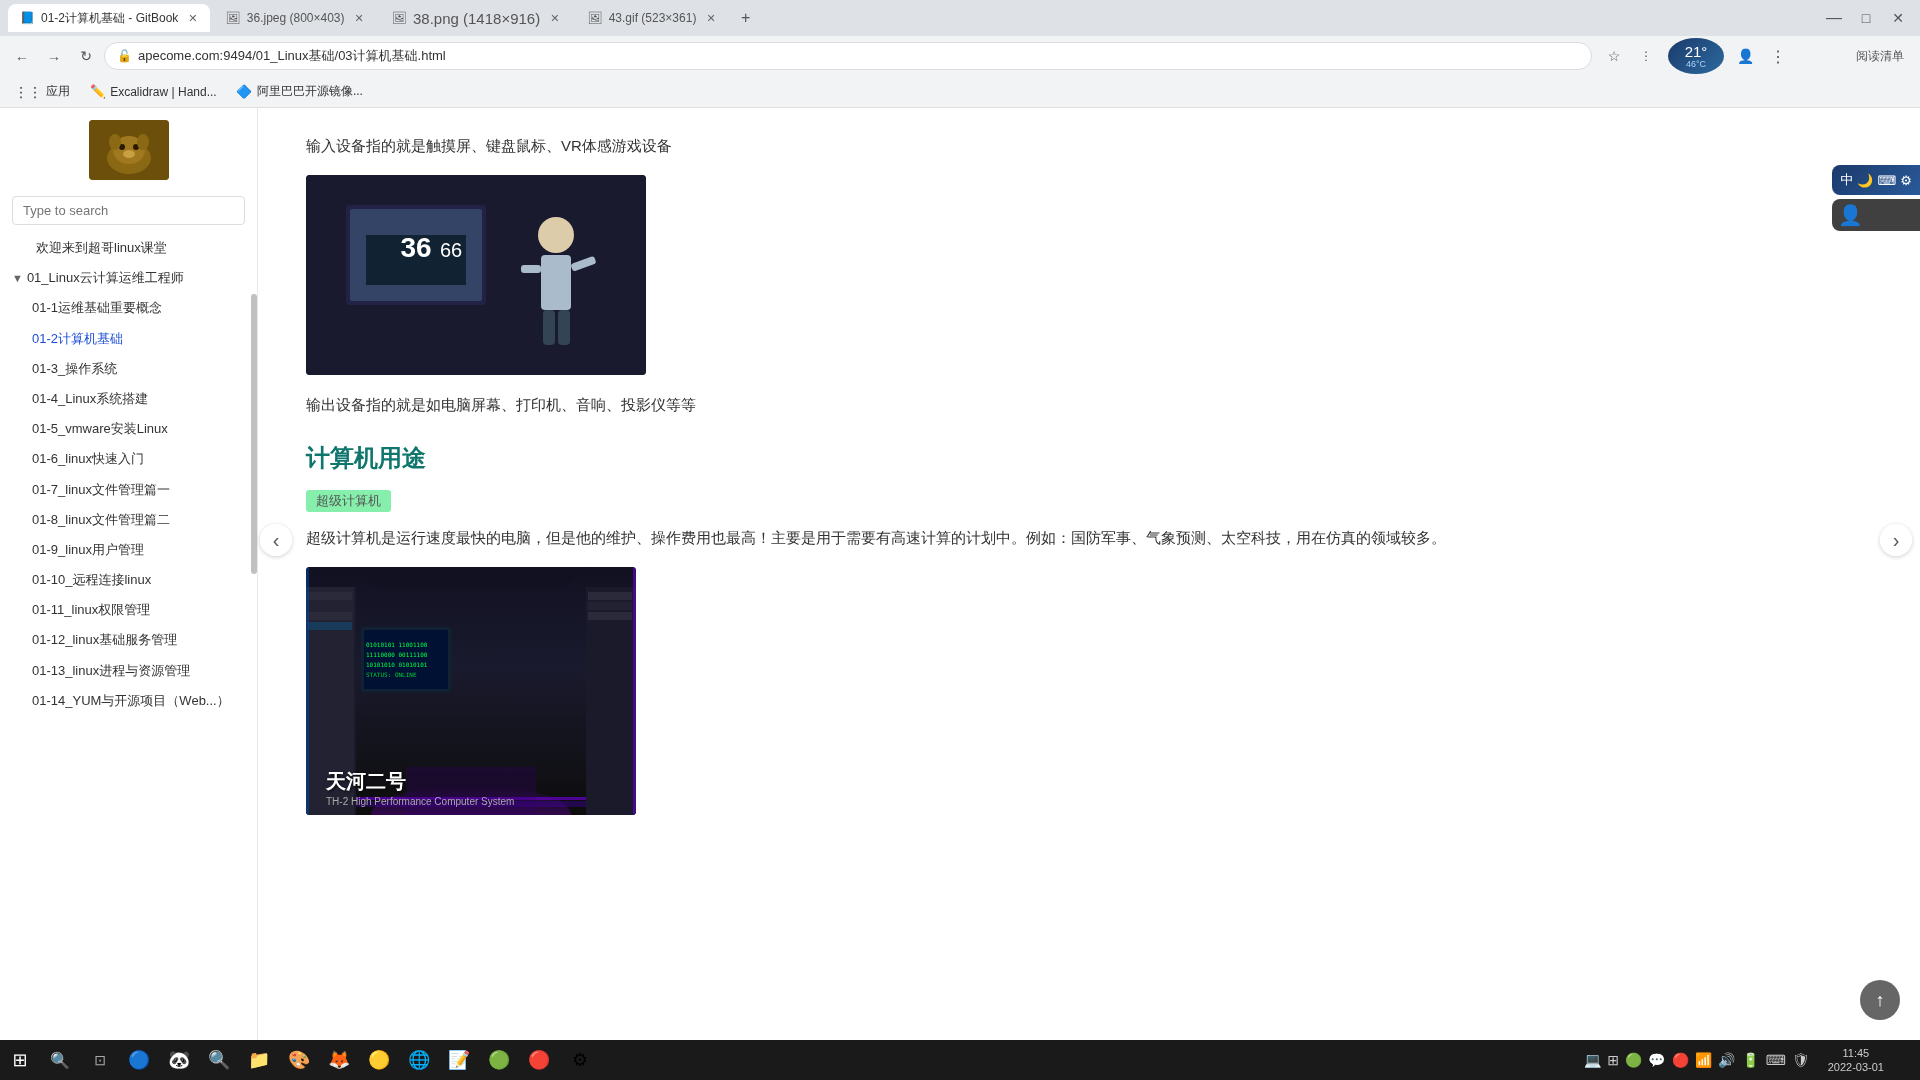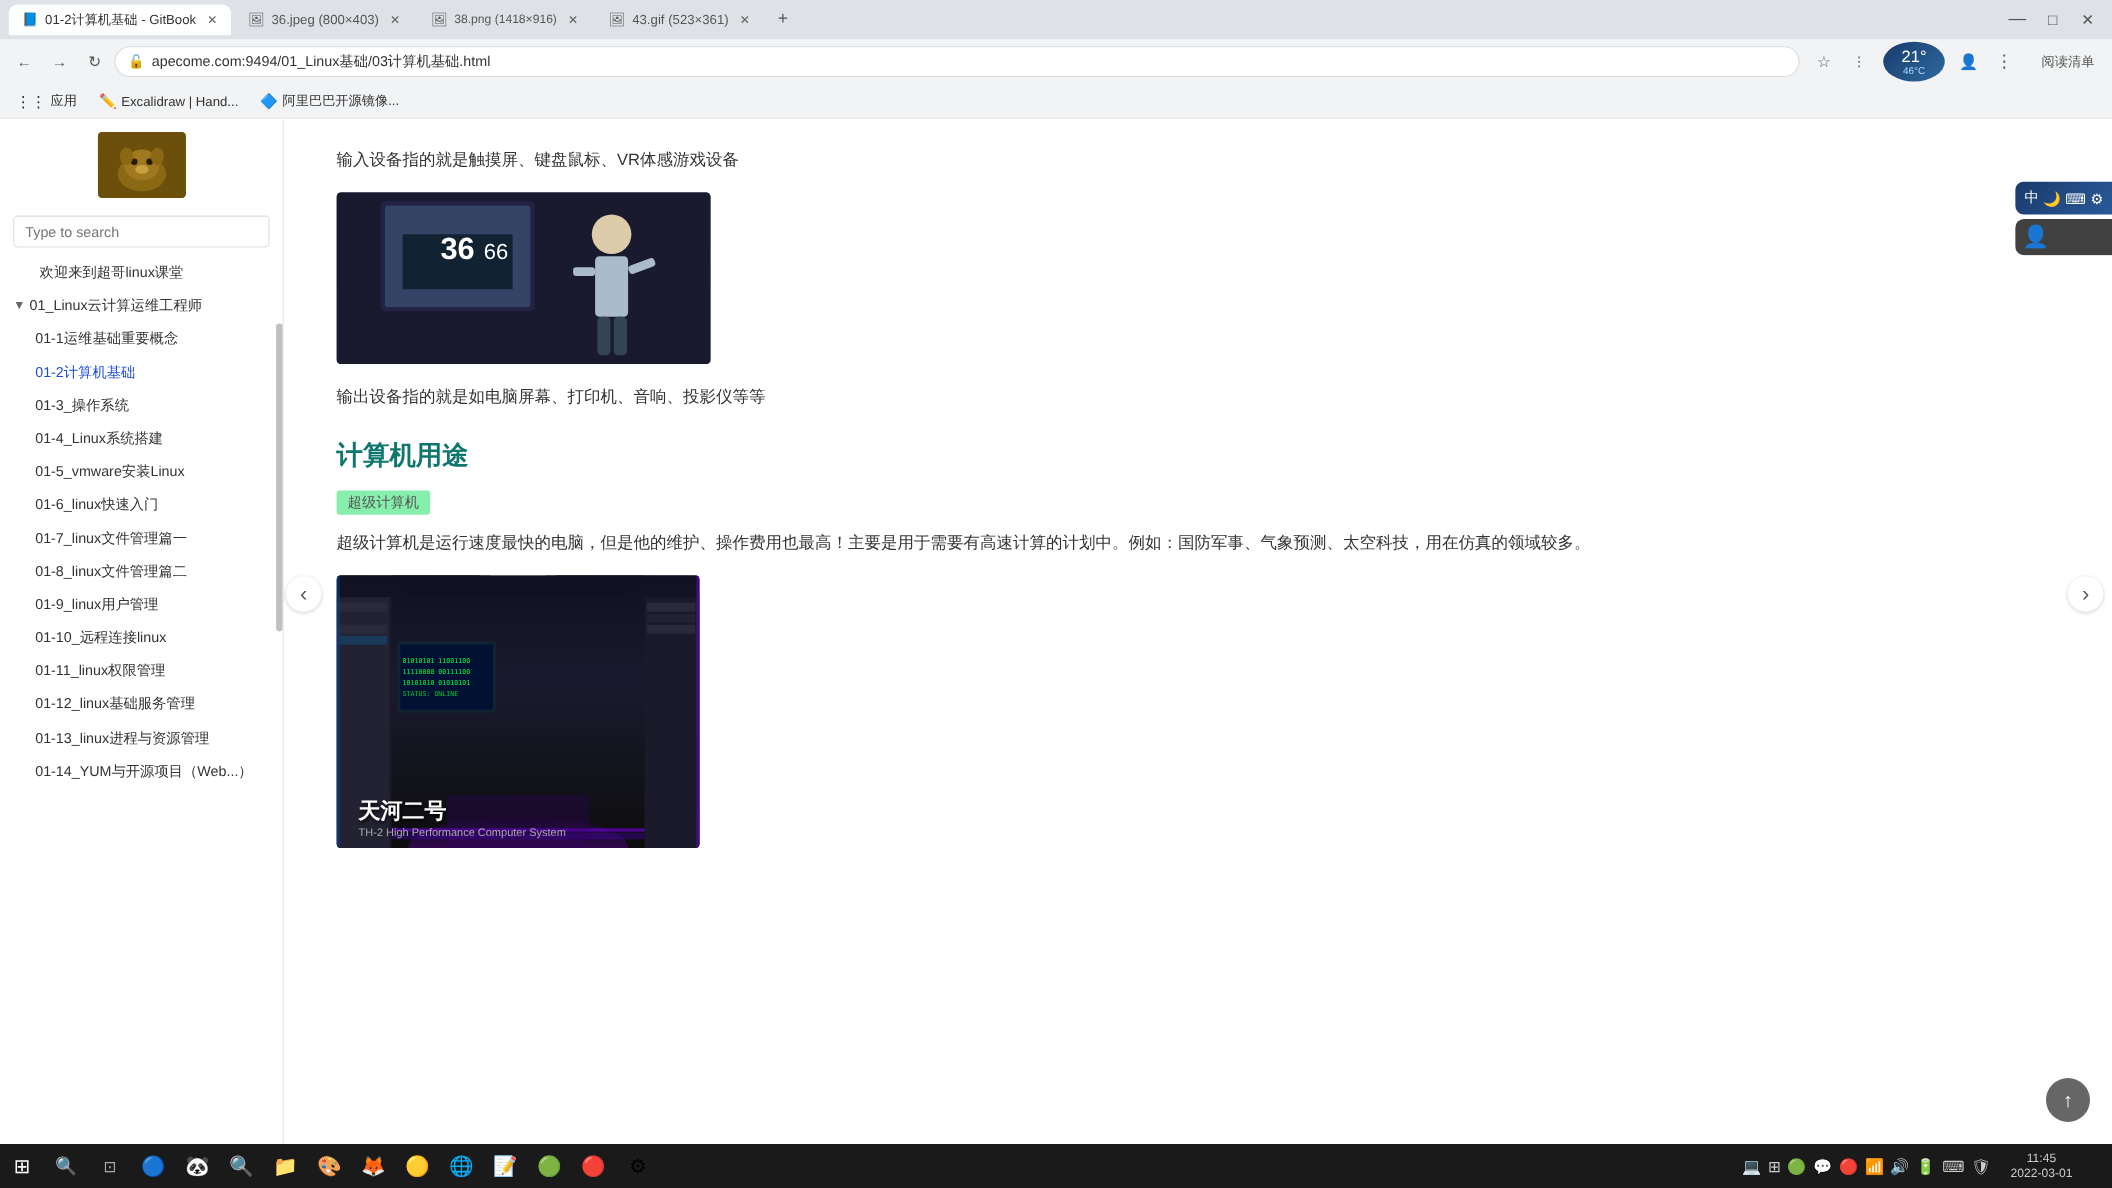--- a/index.html
+++ b/index.html
@@ -172,21 +172,21 @@
       margin-bottom: 16px;
     }
 
     .content-image-container {
       margin: 16px 0;
     }
 
     
     .vr-image {
       width: 340px;
-      height: 156px;
+      height: 200px;
       background: linear-gradient(135deg, #1a1a2e 0%, #16213e 50%, #0f3460 100%);
       border-radius: 4px;
       display: flex;
       align-items: center;
       justify-content: center;
       position: relative;
       overflow: hidden;
     }
 
     
@@ -314,21 +314,21 @@
     <span style="font-size:12px;max-width:160px;overflow:hidden;text-overflow:ellipsis;white-space:nowrap">01-2计算机基础 - GitBook</span>
     <span class="tab-close">✕</span>
   </div>
   <div class="tab inactive">
     <span style="font-size:12px">🖼</span>
     <span style="font-size:12px;max-width:140px;overflow:hidden;text-overflow:ellipsis;white-space:nowrap">36.jpeg (800×403)</span>
     <span class="tab-close">✕</span>
   </div>
   <div class="tab inactive">
     <span style="font-size:12px">🖼</span>
-    <span style="font-size:11px;max-width:140px;overflow:hidden;text-overflow:ellipsis;white-space:nowrap">38.png (1418×916)</span>
+    <span style="font-size:15px;max-width:140px;overflow:hidden;text-overflow:ellipsis;white-space:nowrap">38.png (1418×916)</span>
     <span class="tab-close">✕</span>
   </div>
   <div class="tab inactive">
     <span style="font-size:12px">🖼</span>
     <span style="font-size:12px;max-width:140px;overflow:hidden;text-overflow:ellipsis;white-space:nowrap">43.gif (523×361)</span>
     <span class="tab-close">✕</span>
   </div>
   <div class="new-tab-btn">+</div>
   <div style="flex:1"></div>
 
@@ -352,21 +352,21 @@
     <div class="toolbar-btn" style="font-size:12px">⋮</div>
 
     <div style="width:56px;height:36px;background:linear-gradient(135deg,#1a3a6b,#2d6a9f);border-radius:50%;display:flex;flex-direction:column;align-items:center;justify-content:center;color:#fff;margin:0 4px;">
       <span style="font-size:15px;font-weight:normal;line-height:1">21°</span>
       <span style="font-size:9px;color:#aad4ff">46°C</span>
     </div>
     <div class="toolbar-btn">👤</div>
     <div class="toolbar-btn" style="font-size:16px">⋮</div>
   </div>
   <div style="margin-left:8px;display:flex;align-items:center;gap:4px;">
-    <div class="toolbar-btn" style="padding:0 8px;font-size:12px;width:auto;">阅读清单</div>
+    <div class="toolbar-btn" style="padding:0 8px;font-size:12px;width:auto;margin-left:44px;">阅读清单</div>
   </div>
 </div>
 
 <div class="bookmarks-bar">
   <div class="bookmark-item">
     <span style="font-size:14px">⋮⋮</span>
     <span>应用</span>
   </div>
   <div class="bookmark-item">
     <span style="font-size:13px">✏️</span>

